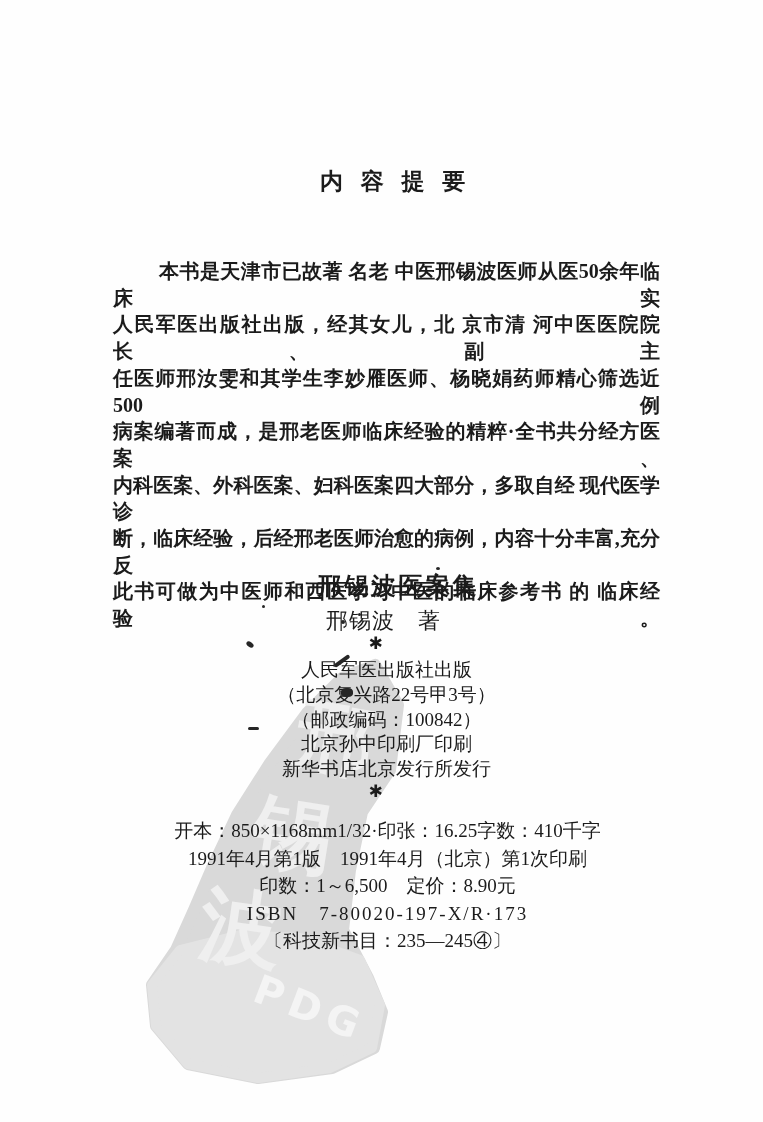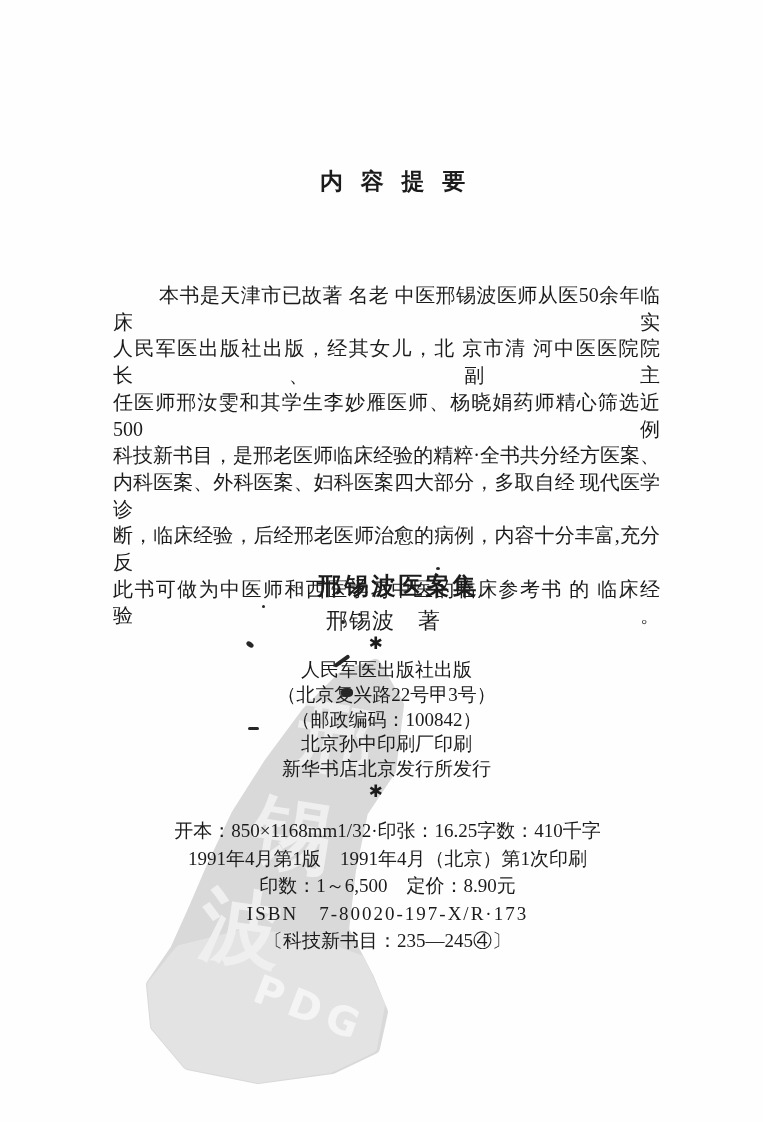--- a/index.html
+++ b/index.html
@@ -20,21 +20,21 @@
     font-family:"DejaVu Sans",sans-serif;line-height:1;
   }
   
   .txt{z-index:2;}
   .section-title{
     position:absolute;top:166px;left:0;width:100%;text-align:center;
     font-size:23px;font-weight:bold;letter-spacing:6px;transform:translateX(14px);
   }
   .abstract{
     position:absolute;left:113px;top:258px;width:547px;
-    font-size:20px;line-height:26.7px;font-weight:normal;margin-top:24px;
+    font-size:20px;line-height:26.7px;font-weight:bold;
   }
   .aline{text-align:justify;text-align-last:justify;}
   .aline.first{text-indent:46px;}
   .aline.last{text-align:left;text-align-last:left;}
   .title-mark{position:absolute;left:290px;top:577px;font-size:15px;font-weight:bold;z-index:2;}
   .book-title{
     position:absolute;top:570px;left:0;width:100%;text-align:center;
     font-size:24px;font-weight:bold;letter-spacing:3px;transform:translateX(17px);
   }
   .author{
@@ -85,21 +85,21 @@
     <span class="wm-glyph wm-g2">波</span>
     <span class="wm-pdg">PDG</span>
   </div>
 
   <div class="section-title txt">内 容 提 要</div>
 
   <div class="abstract txt">
     <div class="aline first">本书是天津市已故著 名老 中医邢锡波医师从医50余年临床实</div>
     <div class="aline">人民军医出版社出版，经其女儿，北 京市清 河中医医院院长、副主</div>
     <div class="aline">任医师邢汝雯和其学生李妙雁医师、杨晓娟药师精心筛选近500例</div>
-    <div class="aline">科技新书目，是邢老医师临床经验的精粹·全书共分经方医案、</div>
+    <div class="aline">病案编著而成，是邢老医师临床经验的精粹·全书共分经方医案、</div>
     <div class="aline">内科医案、外科医案、妇科医案四大部分，多取自经 现代医学诊</div>
     <div class="aline">断，临床经验，后经邢老医师治愈的病例，内容十分丰富,充分反</div>
     <div class="aline">此书可做为中医师和西医学习中医的临床参考书 的 临床经验。</div>
   </div>
 
   <span class="title-mark">→</span>
   <div class="book-title txt">邢锡波医案集</div>
   <div class="author txt">邢锡波　著</div>
   <div class="star star1 txt">✱</div>
 

